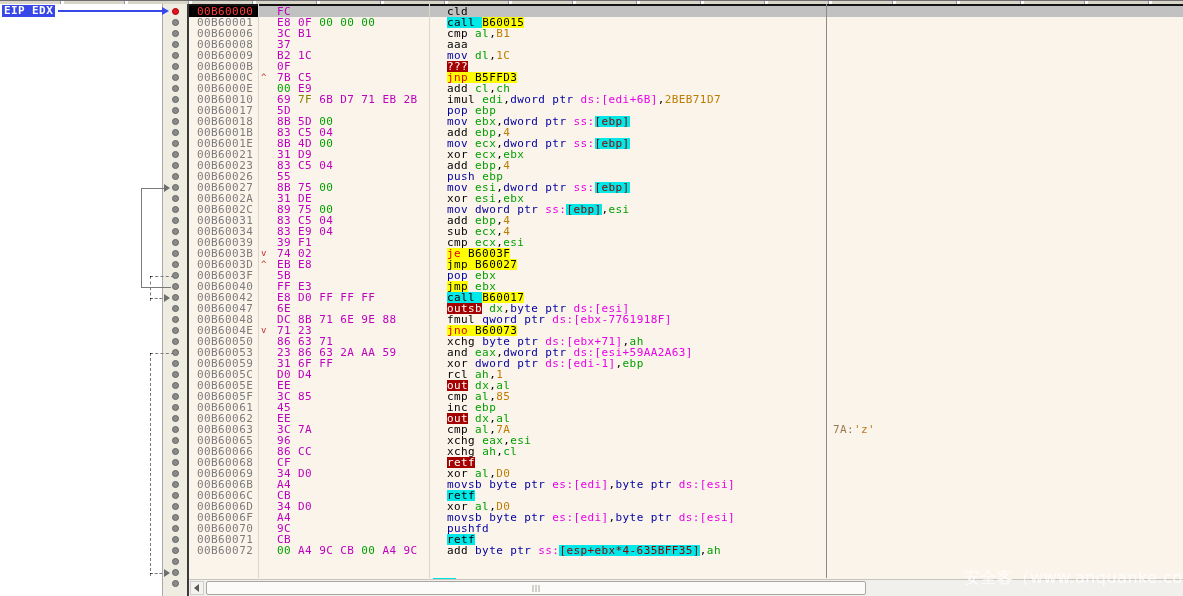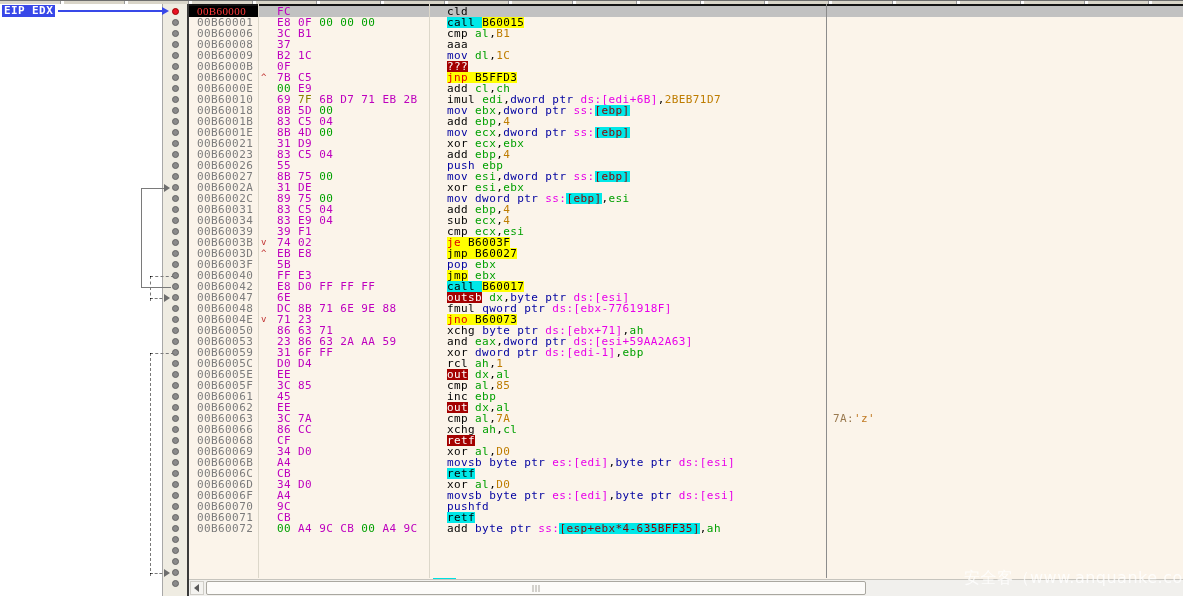--- a/index.html
+++ b/index.html
@@ -15,21 +15,21 @@
   .gutter{position:absolute;left:163px;top:4px;width:24px;height:592px;background:#efece2;}
   .table-border{position:absolute;left:187px;top:4px;width:2px;height:592px;background:#3a3a3a;}
   .header-underline{position:absolute;left:189px;top:4px;right:0;height:2px;background:#141414;}
   
   .rows{position:absolute;left:189px;top:6px;right:0;}
   .row{position:relative;height:11px;line-height:11px;white-space:pre;}
   .row.sel{background:var(--c-sel,#C1C1C1);}
   .cell{position:absolute;top:0;height:11px;}
   .addr{left:8px;color:#7c7c7c;}
   .addr-bg{position:absolute;left:0;top:0;width:70px;height:11px;background:#000;}
-  .row.sel .addr{color:#ff3a3a;font-family:Liberation Serif, serif;}
+  .row.sel .addr{color:#ff3a3a;}
   .caret{left:72px;color:#c03030;font-size:9px;}
   .bytes{left:88px;}
   .dis{left:258px;}
   .cmt{left:644px;}
   .tk{display:inline-block;height:11px;line-height:11px;white-space:pre;vertical-align:top;}
   .t-k{color:#000}
   .t-b{color:#0000a0}
   .t-r{color:#00a000}
   .t-n{color:#be7c00}
   .t-m{color:#e800e8}
@@ -170,20 +170,21 @@
   <div class="rows" id="rows">
       <div class="row sel"><div class="addr-bg"></div><span class="cell addr">00B60000</span><span class="cell bytes"><span class="by b-m">FC</span></span><span class="cell dis"><span class="tk t-k">cld</span></span></div>
       <div class="row"><span class="cell addr">00B60001</span><span class="cell bytes"><span class="by b-m">E8</span> <span class="by b-m">0F</span> <span class="by b-z">00</span> <span class="by b-z">00</span> <span class="by b-z">00</span></span><span class="cell dis"><span class="tk t-cy">call </span><span class="tk t-yt">B60015</span></span></div>
       <div class="row"><span class="cell addr">00B60006</span><span class="cell bytes"><span class="by b-m">3C</span> <span class="by b-m">B1</span></span><span class="cell dis"><span class="tk t-k">cmp </span><span class="tk t-r">al</span><span class="tk t-k">,</span><span class="tk t-n">B1</span></span></div>
       <div class="row"><span class="cell addr">00B60008</span><span class="cell bytes"><span class="by b-m">37</span></span><span class="cell dis"><span class="tk t-k">aaa</span></span></div>
       <div class="row"><span class="cell addr">00B60009</span><span class="cell bytes"><span class="by b-m">B2</span> <span class="by b-m">1C</span></span><span class="cell dis"><span class="tk t-b">mov </span><span class="tk t-r">dl</span><span class="tk t-k">,</span><span class="tk t-n">1C</span></span></div>
       <div class="row"><span class="cell addr">00B6000B</span><span class="cell bytes"><span class="by b-m">0F</span></span><span class="cell dis"><span class="tk t-dr">???</span></span></div>
       <div class="row"><span class="cell addr">00B6000C</span><span class="cell caret">^</span><span class="cell bytes"><span class="by b-m">7B</span> <span class="by b-m">C5</span></span><span class="cell dis"><span class="tk t-yr">jnp </span><span class="tk t-yt">B5FFD3</span></span></div>
       <div class="row"><span class="cell addr">00B6000E</span><span class="cell bytes"><span class="by b-z">00</span> <span class="by b-m">E9</span></span><span class="cell dis"><span class="tk t-k">add </span><span class="tk t-r">cl</span><span class="tk t-k">,</span><span class="tk t-r">ch</span></span></div>
       <div class="row"><span class="cell addr">00B60010</span><span class="cell bytes"><span class="by b-m">69</span> <span class="by b-o">7F</span> <span class="by b-m">6B</span> <span class="by b-m">D7</span> <span class="by b-m">71</span> <span class="by b-m">EB</span> <span class="by b-m">2B</span></span><span class="cell dis"><span class="tk t-k">imul </span><span class="tk t-r">edi</span><span class="tk t-k">,</span><span class="tk t-b">dword ptr </span><span class="tk t-m">ds:[edi+6B]</span><span class="tk t-k">,</span><span class="tk t-n">2BEB71D7</span></span></div>
+      <div class="row"><span class="cell addr">00B60017</span><span class="cell bytes"><span class="by b-m">5D</span></span><span class="cell dis"><span class="tk t-b">pop </span><span class="tk t-r">ebp</span></span></div>
       <div class="row"><span class="cell addr">00B60018</span><span class="cell bytes"><span class="by b-m">8B</span> <span class="by b-m">5D</span> <span class="by b-z">00</span></span><span class="cell dis"><span class="tk t-b">mov </span><span class="tk t-r">ebx</span><span class="tk t-k">,</span><span class="tk t-b">dword ptr </span><span class="tk t-m">ss:</span><span class="tk t-sk">[ebp]</span></span></div>
       <div class="row"><span class="cell addr">00B6001B</span><span class="cell bytes"><span class="by b-m">83</span> <span class="by b-m">C5</span> <span class="by b-m">04</span></span><span class="cell dis"><span class="tk t-k">add </span><span class="tk t-r">ebp</span><span class="tk t-k">,</span><span class="tk t-n">4</span></span></div>
       <div class="row"><span class="cell addr">00B6001E</span><span class="cell bytes"><span class="by b-m">8B</span> <span class="by b-m">4D</span> <span class="by b-z">00</span></span><span class="cell dis"><span class="tk t-b">mov </span><span class="tk t-r">ecx</span><span class="tk t-k">,</span><span class="tk t-b">dword ptr </span><span class="tk t-m">ss:</span><span class="tk t-sk">[ebp]</span></span></div>
       <div class="row"><span class="cell addr">00B60021</span><span class="cell bytes"><span class="by b-m">31</span> <span class="by b-m">D9</span></span><span class="cell dis"><span class="tk t-k">xor </span><span class="tk t-r">ecx</span><span class="tk t-k">,</span><span class="tk t-r">ebx</span></span></div>
       <div class="row"><span class="cell addr">00B60023</span><span class="cell bytes"><span class="by b-m">83</span> <span class="by b-m">C5</span> <span class="by b-m">04</span></span><span class="cell dis"><span class="tk t-k">add </span><span class="tk t-r">ebp</span><span class="tk t-k">,</span><span class="tk t-n">4</span></span></div>
       <div class="row"><span class="cell addr">00B60026</span><span class="cell bytes"><span class="by b-m">55</span></span><span class="cell dis"><span class="tk t-b">push </span><span class="tk t-r">ebp</span></span></div>
       <div class="row"><span class="cell addr">00B60027</span><span class="cell bytes"><span class="by b-m">8B</span> <span class="by b-m">75</span> <span class="by b-z">00</span></span><span class="cell dis"><span class="tk t-b">mov </span><span class="tk t-r">esi</span><span class="tk t-k">,</span><span class="tk t-b">dword ptr </span><span class="tk t-m">ss:</span><span class="tk t-sk">[ebp]</span></span></div>
       <div class="row"><span class="cell addr">00B6002A</span><span class="cell bytes"><span class="by b-m">31</span> <span class="by b-m">DE</span></span><span class="cell dis"><span class="tk t-k">xor </span><span class="tk t-r">esi</span><span class="tk t-k">,</span><span class="tk t-r">ebx</span></span></div>
       <div class="row"><span class="cell addr">00B6002C</span><span class="cell bytes"><span class="by b-m">89</span> <span class="by b-m">75</span> <span class="by b-z">00</span></span><span class="cell dis"><span class="tk t-b">mov </span><span class="tk t-b">dword ptr </span><span class="tk t-m">ss:</span><span class="tk t-sk">[ebp]</span><span class="tk t-k">,</span><span class="tk t-r">esi</span></span></div>
       <div class="row"><span class="cell addr">00B60031</span><span class="cell bytes"><span class="by b-m">83</span> <span class="by b-m">C5</span> <span class="by b-m">04</span></span><span class="cell dis"><span class="tk t-k">add </span><span class="tk t-r">ebp</span><span class="tk t-k">,</span><span class="tk t-n">4</span></span></div>
@@ -199,20 +200,21 @@
       <div class="row"><span class="cell addr">00B6004E</span><span class="cell caret">v</span><span class="cell bytes"><span class="by b-m">71</span> <span class="by b-m">23</span></span><span class="cell dis"><span class="tk t-yr">jno </span><span class="tk t-yt">B60073</span></span></div>
       <div class="row"><span class="cell addr">00B60050</span><span class="cell bytes"><span class="by b-m">86</span> <span class="by b-m">63</span> <span class="by b-m">71</span></span><span class="cell dis"><span class="tk t-k">xchg </span><span class="tk t-b">byte ptr </span><span class="tk t-m">ds:[ebx+71]</span><span class="tk t-k">,</span><span class="tk t-r">ah</span></span></div>
       <div class="row"><span class="cell addr">00B60053</span><span class="cell bytes"><span class="by b-m">23</span> <span class="by b-m">86</span> <span class="by b-m">63</span> <span class="by b-m">2A</span> <span class="by b-m">AA</span> <span class="by b-m">59</span></span><span class="cell dis"><span class="tk t-k">and </span><span class="tk t-r">eax</span><span class="tk t-k">,</span><span class="tk t-b">dword ptr </span><span class="tk t-m">ds:[esi+59AA2A63]</span></span></div>
       <div class="row"><span class="cell addr">00B60059</span><span class="cell bytes"><span class="by b-m">31</span> <span class="by b-m">6F</span> <span class="by b-m">FF</span></span><span class="cell dis"><span class="tk t-k">xor </span><span class="tk t-b">dword ptr </span><span class="tk t-m">ds:[edi-1]</span><span class="tk t-k">,</span><span class="tk t-r">ebp</span></span></div>
       <div class="row"><span class="cell addr">00B6005C</span><span class="cell bytes"><span class="by b-m">D0</span> <span class="by b-m">D4</span></span><span class="cell dis"><span class="tk t-k">rcl </span><span class="tk t-r">ah</span><span class="tk t-k">,</span><span class="tk t-n">1</span></span></div>
       <div class="row"><span class="cell addr">00B6005E</span><span class="cell bytes"><span class="by b-m">EE</span></span><span class="cell dis"><span class="tk t-dr">out</span><span class="tk t-k"> </span><span class="tk t-r">dx</span><span class="tk t-k">,</span><span class="tk t-r">al</span></span></div>
       <div class="row"><span class="cell addr">00B6005F</span><span class="cell bytes"><span class="by b-m">3C</span> <span class="by b-m">85</span></span><span class="cell dis"><span class="tk t-k">cmp </span><span class="tk t-r">al</span><span class="tk t-k">,</span><span class="tk t-n">85</span></span></div>
       <div class="row"><span class="cell addr">00B60061</span><span class="cell bytes"><span class="by b-m">45</span></span><span class="cell dis"><span class="tk t-k">inc </span><span class="tk t-r">ebp</span></span></div>
       <div class="row"><span class="cell addr">00B60062</span><span class="cell bytes"><span class="by b-m">EE</span></span><span class="cell dis"><span class="tk t-dr">out</span><span class="tk t-k"> </span><span class="tk t-r">dx</span><span class="tk t-k">,</span><span class="tk t-r">al</span></span></div>
       <div class="row"><span class="cell addr">00B60063</span><span class="cell bytes"><span class="by b-m">3C</span> <span class="by b-m">7A</span></span><span class="cell dis"><span class="tk t-k">cmp </span><span class="tk t-r">al</span><span class="tk t-k">,</span><span class="tk t-n">7A</span></span><span class="cell cmt"><span class="tk t-cg">7A:</span><span class="tk t-co">'z'</span></span></div>
+      <div class="row"><span class="cell addr">00B60065</span><span class="cell bytes"><span class="by b-m">96</span></span><span class="cell dis"><span class="tk t-k">xchg </span><span class="tk t-r">eax</span><span class="tk t-k">,</span><span class="tk t-r">esi</span></span></div>
       <div class="row"><span class="cell addr">00B60066</span><span class="cell bytes"><span class="by b-m">86</span> <span class="by b-m">CC</span></span><span class="cell dis"><span class="tk t-k">xchg </span><span class="tk t-r">ah</span><span class="tk t-k">,</span><span class="tk t-r">cl</span></span></div>
       <div class="row"><span class="cell addr">00B60068</span><span class="cell bytes"><span class="by b-m">CF</span></span><span class="cell dis"><span class="tk t-dr">retf</span></span></div>
       <div class="row"><span class="cell addr">00B60069</span><span class="cell bytes"><span class="by b-m">34</span> <span class="by b-m">D0</span></span><span class="cell dis"><span class="tk t-k">xor </span><span class="tk t-r">al</span><span class="tk t-k">,</span><span class="tk t-n">D0</span></span></div>
       <div class="row"><span class="cell addr">00B6006B</span><span class="cell bytes"><span class="by b-m">A4</span></span><span class="cell dis"><span class="tk t-b">movsb </span><span class="tk t-b">byte ptr </span><span class="tk t-m">es:[edi]</span><span class="tk t-k">,</span><span class="tk t-b">byte ptr </span><span class="tk t-m">ds:[esi]</span></span></div>
       <div class="row"><span class="cell addr">00B6006C</span><span class="cell bytes"><span class="by b-m">CB</span></span><span class="cell dis"><span class="tk t-cy">retf</span></span></div>
       <div class="row"><span class="cell addr">00B6006D</span><span class="cell bytes"><span class="by b-m">34</span> <span class="by b-m">D0</span></span><span class="cell dis"><span class="tk t-k">xor </span><span class="tk t-r">al</span><span class="tk t-k">,</span><span class="tk t-n">D0</span></span></div>
       <div class="row"><span class="cell addr">00B6006F</span><span class="cell bytes"><span class="by b-m">A4</span></span><span class="cell dis"><span class="tk t-b">movsb </span><span class="tk t-b">byte ptr </span><span class="tk t-m">es:[edi]</span><span class="tk t-k">,</span><span class="tk t-b">byte ptr </span><span class="tk t-m">ds:[esi]</span></span></div>
       <div class="row"><span class="cell addr">00B60070</span><span class="cell bytes"><span class="by b-m">9C</span></span><span class="cell dis"><span class="tk t-b">pushfd</span></span></div>
       <div class="row"><span class="cell addr">00B60071</span><span class="cell bytes"><span class="by b-m">CB</span></span><span class="cell dis"><span class="tk t-cy">retf</span></span></div>
       <div class="row"><span class="cell addr">00B60072</span><span class="cell bytes"><span class="by b-z">00</span> <span class="by b-m">A4</span> <span class="by b-m">9C</span> <span class="by b-m">CB</span> <span class="by b-z">00</span> <span class="by b-m">A4</span> <span class="by b-m">9C</span></span><span class="cell dis"><span class="tk t-k">add </span><span class="tk t-b">byte ptr </span><span class="tk t-m">ss:</span><span class="tk t-sk">[esp+ebx*4-635BFF35]</span><span class="tk t-k">,</span><span class="tk t-r">ah</span></span></div>

